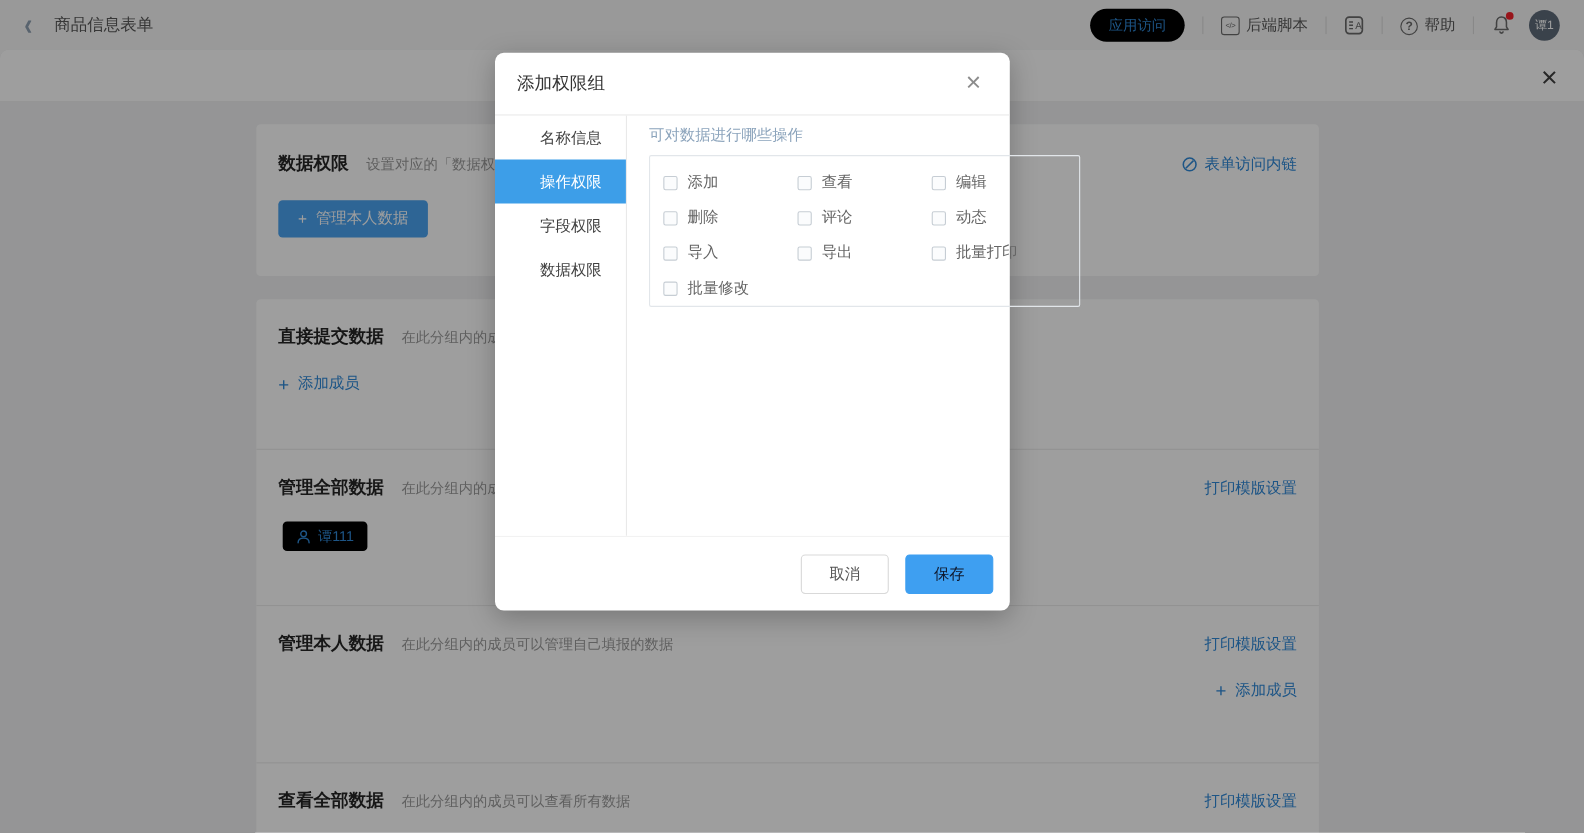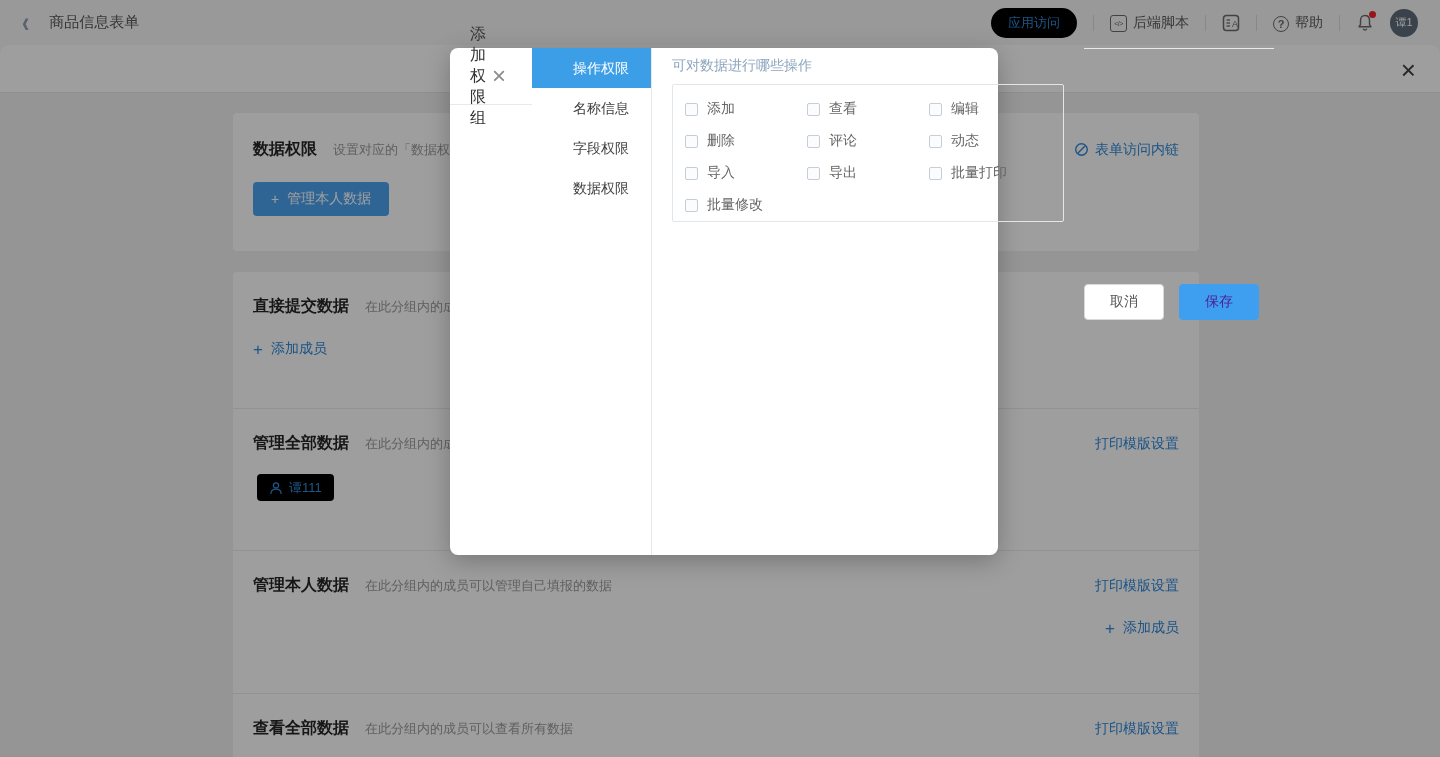--- a/index.html
+++ b/index.html
@@ -34,38 +34,38 @@
   .card-groups { margin-top:21px; min-height:500px; }
   .group-sec { padding:24px 20px 0; position:relative; }
   .group-sec + .group-sec { border-top:1px solid #ececec; }
   .g1 { height:136px; } .g2 { height:142px; } .g3 { height:143px;text-align:right; }
   .add-member { display:inline-flex; align-items:center; gap:8px; color:#2f89d8; font-size:14px; margin-top:23px; cursor:pointer; }
   .add-member .plus { font-size:17px; line-height:1; }
   .member-chip { display:inline-flex; align-items:center; gap:6px; margin-top:20px; margin-left:4px; background:#000000; border-radius:4px; height:27px; padding:0 12px; color:#2f89d8; font-size:13px; cursor:pointer; }
 
   
   .overlay { position:absolute; inset:0; background:rgba(0,0,0,0.38); z-index:5; }
-  .modal { position:absolute; left:450px; top:48px; width:548px; height:507px; background:#fff; border-radius:8px; box-shadow:0 6px 24px rgba(0,0,0,0.25); z-index:10; display:flex; flex-direction:row; }
+  .modal { position:absolute; left:450px; top:48px; width:468px; height:507px; background:#fff; border-radius:8px; box-shadow:0 6px 24px rgba(0,0,0,0.25); z-index:10; display:flex; flex-direction:column; }
   .modal-header { height:57px; flex:0 0 57px; border-bottom:1px solid #e9e9e9; display:flex; align-items:center; padding:0 20px; }
   .modal-title { font-size:16px; color:#333; font-weight:500; }
   .modal-close { margin-left:auto; font-size:24px; color:#8c8c8c; cursor:pointer; line-height:1; font-weight:300; padding:0 6px; }
   .modal-body { flex:1; display:flex; min-height:0; }
   .modal-tabs { width:120px; flex:0 0 120px; border-right:1px solid #e9e9e9; padding-top:0; }
   .tab { height:40px; line-height:40px; text-align:right; padding-right:22px; font-size:14px; color:#404040; cursor:pointer; }
   .tab.active { background:#3d9ee8; color:#fff; }
   .modal-content { flex:1; padding:9px 20px; }
   .ops-label { font-size:14px; color:#8ca4bc; margin-bottom:9px; }
   .ops-box { border:1px solid #e2e6ea; border-radius:2px; padding:8px 12px 14px; height:138px; display:grid; grid-template-columns:122px 122px 122px; grid-auto-rows:32px; align-items:center; }
   .cb-item { display:flex; align-items:center; gap:9px; cursor:pointer; }
   .cb-box { width:13px; height:13px; border:1px solid #c6cdd4; border-radius:2px; background:#fbfcfd; flex:0 0 13px; }
   .cb-label { font-size:14px; color:#666; }
   .modal-footer { flex:0 0 68px; border-top:1px solid #e9e9e9; display:flex; align-items:center; justify-content:flex-end; gap:15px; padding-right:15px; border-radius:0 0 8px 8px; }
   .btn { height:36px; width:80px; border-radius:4px; font-size:14px; cursor:pointer; display:flex; align-items:center; justify-content:center; }
   .btn-cancel { background:#fff; border:1px solid #d9d9d9; color:#555; }
-  .btn-save { background:#3e9ff1; border:1px solid #3e9ff1; color:#4c1d95; }
+  .btn-save { background:#3e9ff1; border:1px solid #3e9ff1; color:#0f172a; }
 
   svg { display:block; }
 </style>
 </head>
 <body>
 
 <div class="navbar">
   <span class="nav-back">‹</span>
   <span class="nav-title">商品信息表单</span>
   <div class="nav-right">
@@ -180,22 +180,22 @@
 
 <div class="overlay"></div>
 
 <div class="modal">
   <div class="modal-header">
     <span class="modal-title">添加权限组</span>
     <span class="modal-close">×</span>
   </div>
   <div class="modal-body">
     <div class="modal-tabs">
+      <div class="tab">名称信息</div>
       <div class="tab active">操作权限</div>
-      <div class="tab">名称信息</div>
       <div class="tab">字段权限</div>
       <div class="tab">数据权限</div>
     </div>
     <div class="modal-content">
       <div class="ops-label">可对数据进行哪些操作</div>
       <div class="ops-box">
         <label class="cb-item">
             <span class="cb-box"></span>
             <span class="cb-label">添加</span>
           </label>

